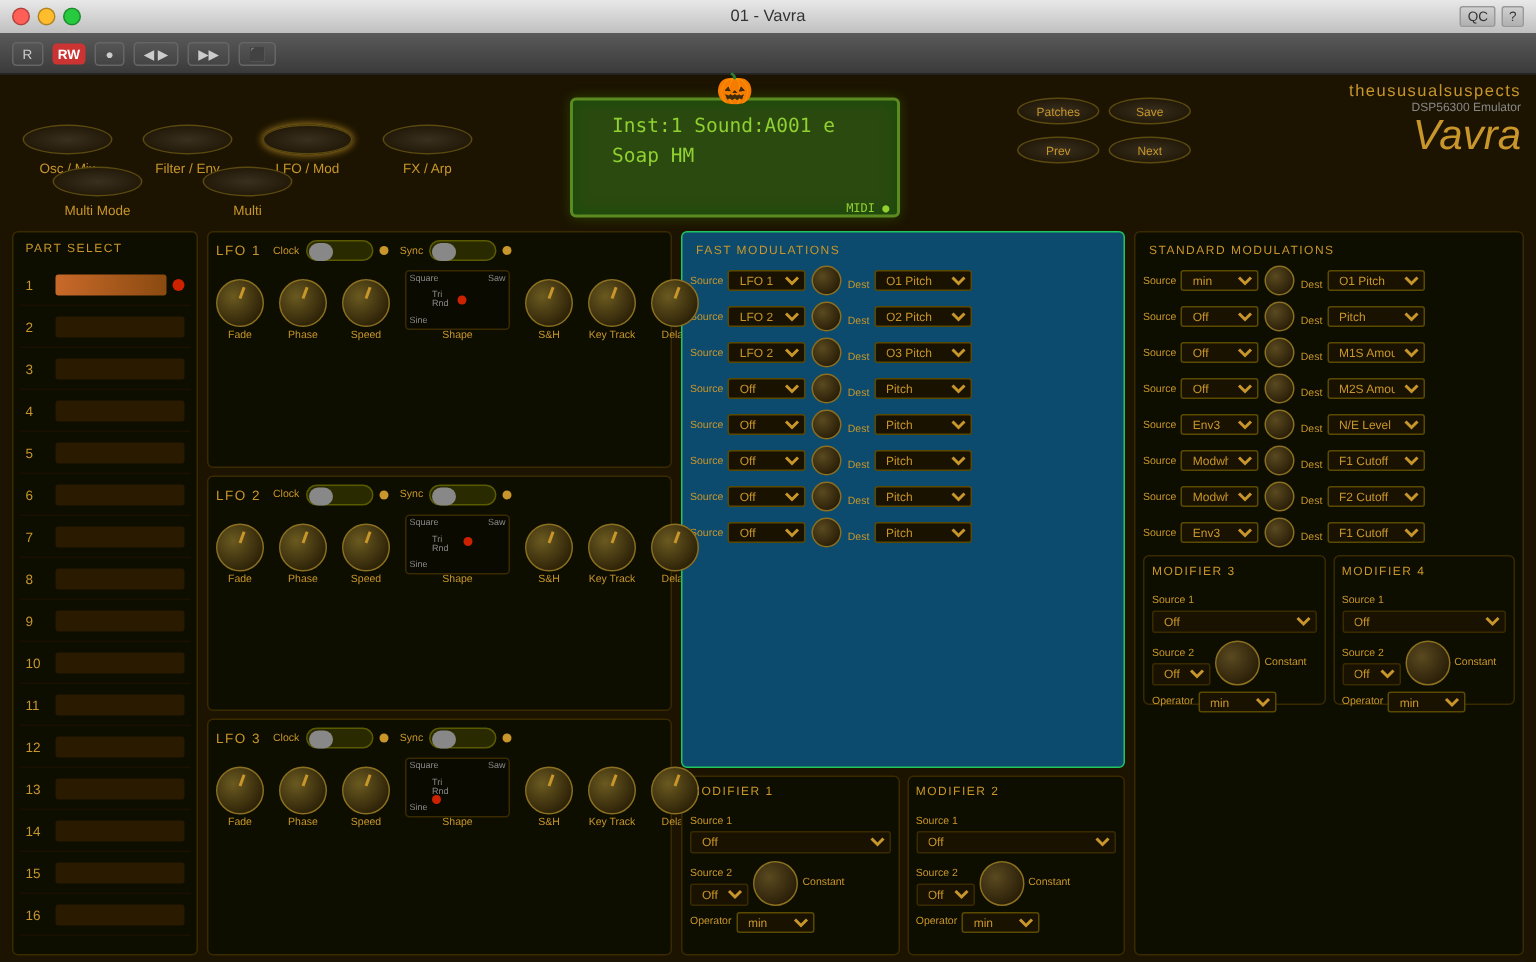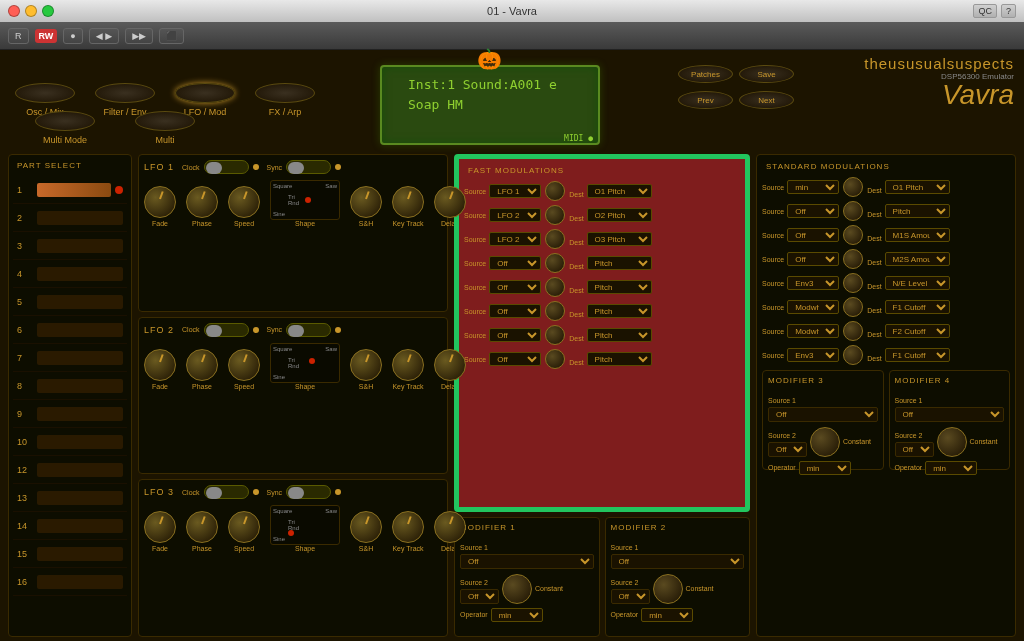--- a/index.html
+++ b/index.html
@@ -149,21 +149,21 @@
       color: #90d030;
     }
     
     .header-right {
       position: absolute;
       right: 10px;
       top: 5px;
       text-align: right;
     }
     .brand-name {
-      font-size: 15px;
+      font-size: 11px;
       color: #c8962a;
       letter-spacing: 1px;
     }
     .sub-brand {
       font-size: 8px;
       color: #888;
     }
     .vavra-logo {
       font-family: Liberation Sans, sans-serif;
       font-style: italic;
@@ -358,22 +358,22 @@
       height: 6px;
       border-radius: 50%;
       background: #cc2200;
       top: 50%;
       left: 55%;
       transform: translate(-50%, -50%);
     }
     
     .fast-mod {
       flex: 1;
-      background: #7f1d1d;
-      border: 5px solid #22c55e;
+      background: #0c4a6e;
+      border: 1px solid #22c55e;
       border-radius: 4px;
       padding: 5px;
     }
     .standard-mod {
       width: 260px;
       background: #0d0d00;
       border: 1px solid #3a2a00;
       border-radius: 4px;
       padding: 5px;
     }
@@ -604,20 +604,24 @@
         </div>
       <div class="part-row">
           <span class="part-num">9</span>
           <div class="part-bar"></div>
         </div>
       <div class="part-row">
           <span class="part-num">10</span>
           <div class="part-bar"></div>
         </div>
       <div class="part-row">
+          <span class="part-num">11</span>
+          <div class="part-bar"></div>
+        </div>
+      <div class="part-row">
           <span class="part-num">12</span>
           <div class="part-bar"></div>
         </div>
       <div class="part-row">
           <span class="part-num">13</span>
           <div class="part-bar"></div>
         </div>
       <div class="part-row">
           <span class="part-num">14</span>
           <div class="part-bar"></div>

